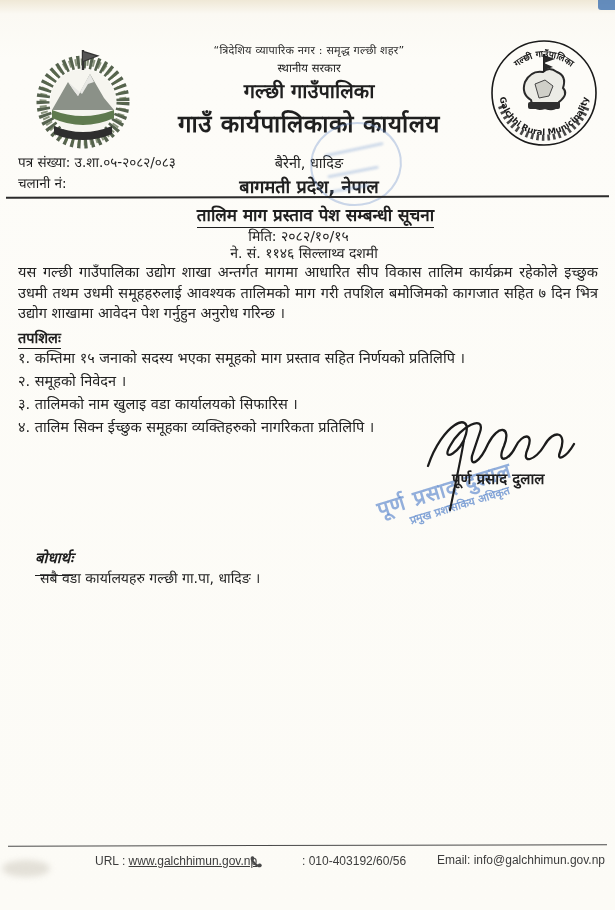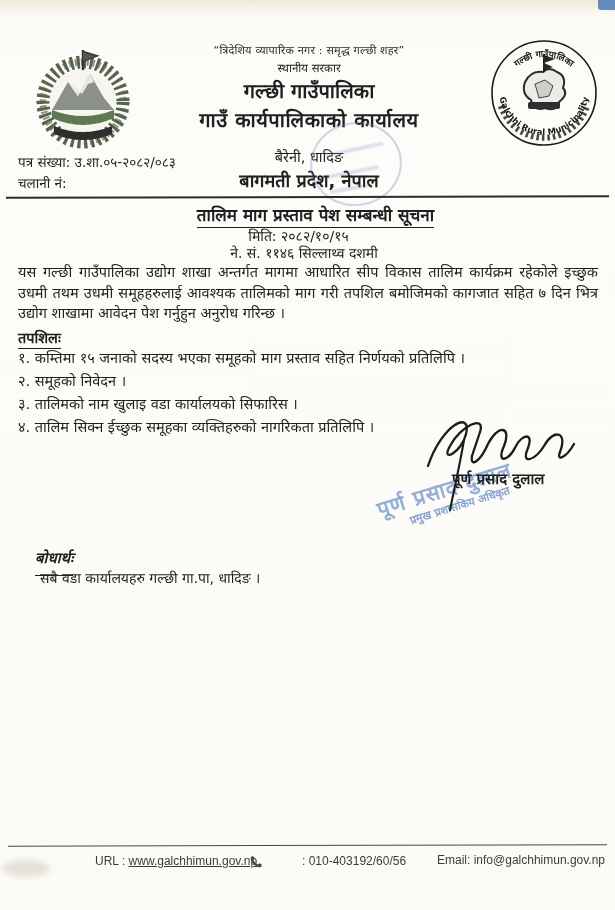--- a/index.html
+++ b/index.html
@@ -16,21 +16,21 @@
     background:#4a7ab5; border-bottom-left-radius:3px; opacity:.85; }
 
   
   .emblem-left { position:absolute; left:30px; top:44px; width:106px; height:112px; }
   .seal-right  { position:absolute; left:487px; top:36px; width:114px; height:114px; }
 
   .header-center { position:absolute; left:113px; top:42px; width:392px; text-align:center; }
   .slogan { font-size:11px; letter-spacing:.2px; color:#2a2a2a; }
   .local-govt { font-size:11.5px; margin-top:3px; color:#222; }
   .muni-name { font-size:20px; font-weight:bold; margin-top:2px; }
-  .office-name { font-size:20px; font-weight:bold; margin-top:2px; letter-spacing:.5px; }
+  .office-name { font-size:24px; font-weight:bold; margin-top:2px; letter-spacing:.5px; }
   .addr1 { font-size:14.5px; font-weight:normal; margin-top:13px; }
   .addr2 { font-size:18px; font-weight:bold; margin-top:2px; }
 
   
   .faint-stamp { position:absolute; left:310px; top:122px; width:92px; height:84px;
     border:2px solid rgba(95,135,200,.32); border-radius:50%;
     transform:rotate(-8deg); pointer-events:none; }
   .faint-stamp .fs-line { position:absolute; left:14px; height:3px; border-radius:2px;
     background:rgba(95,135,200,.30); filter:blur(1px); }
   .fs-l1 { top:24px; width:60px; transform:rotate(-4deg); }

